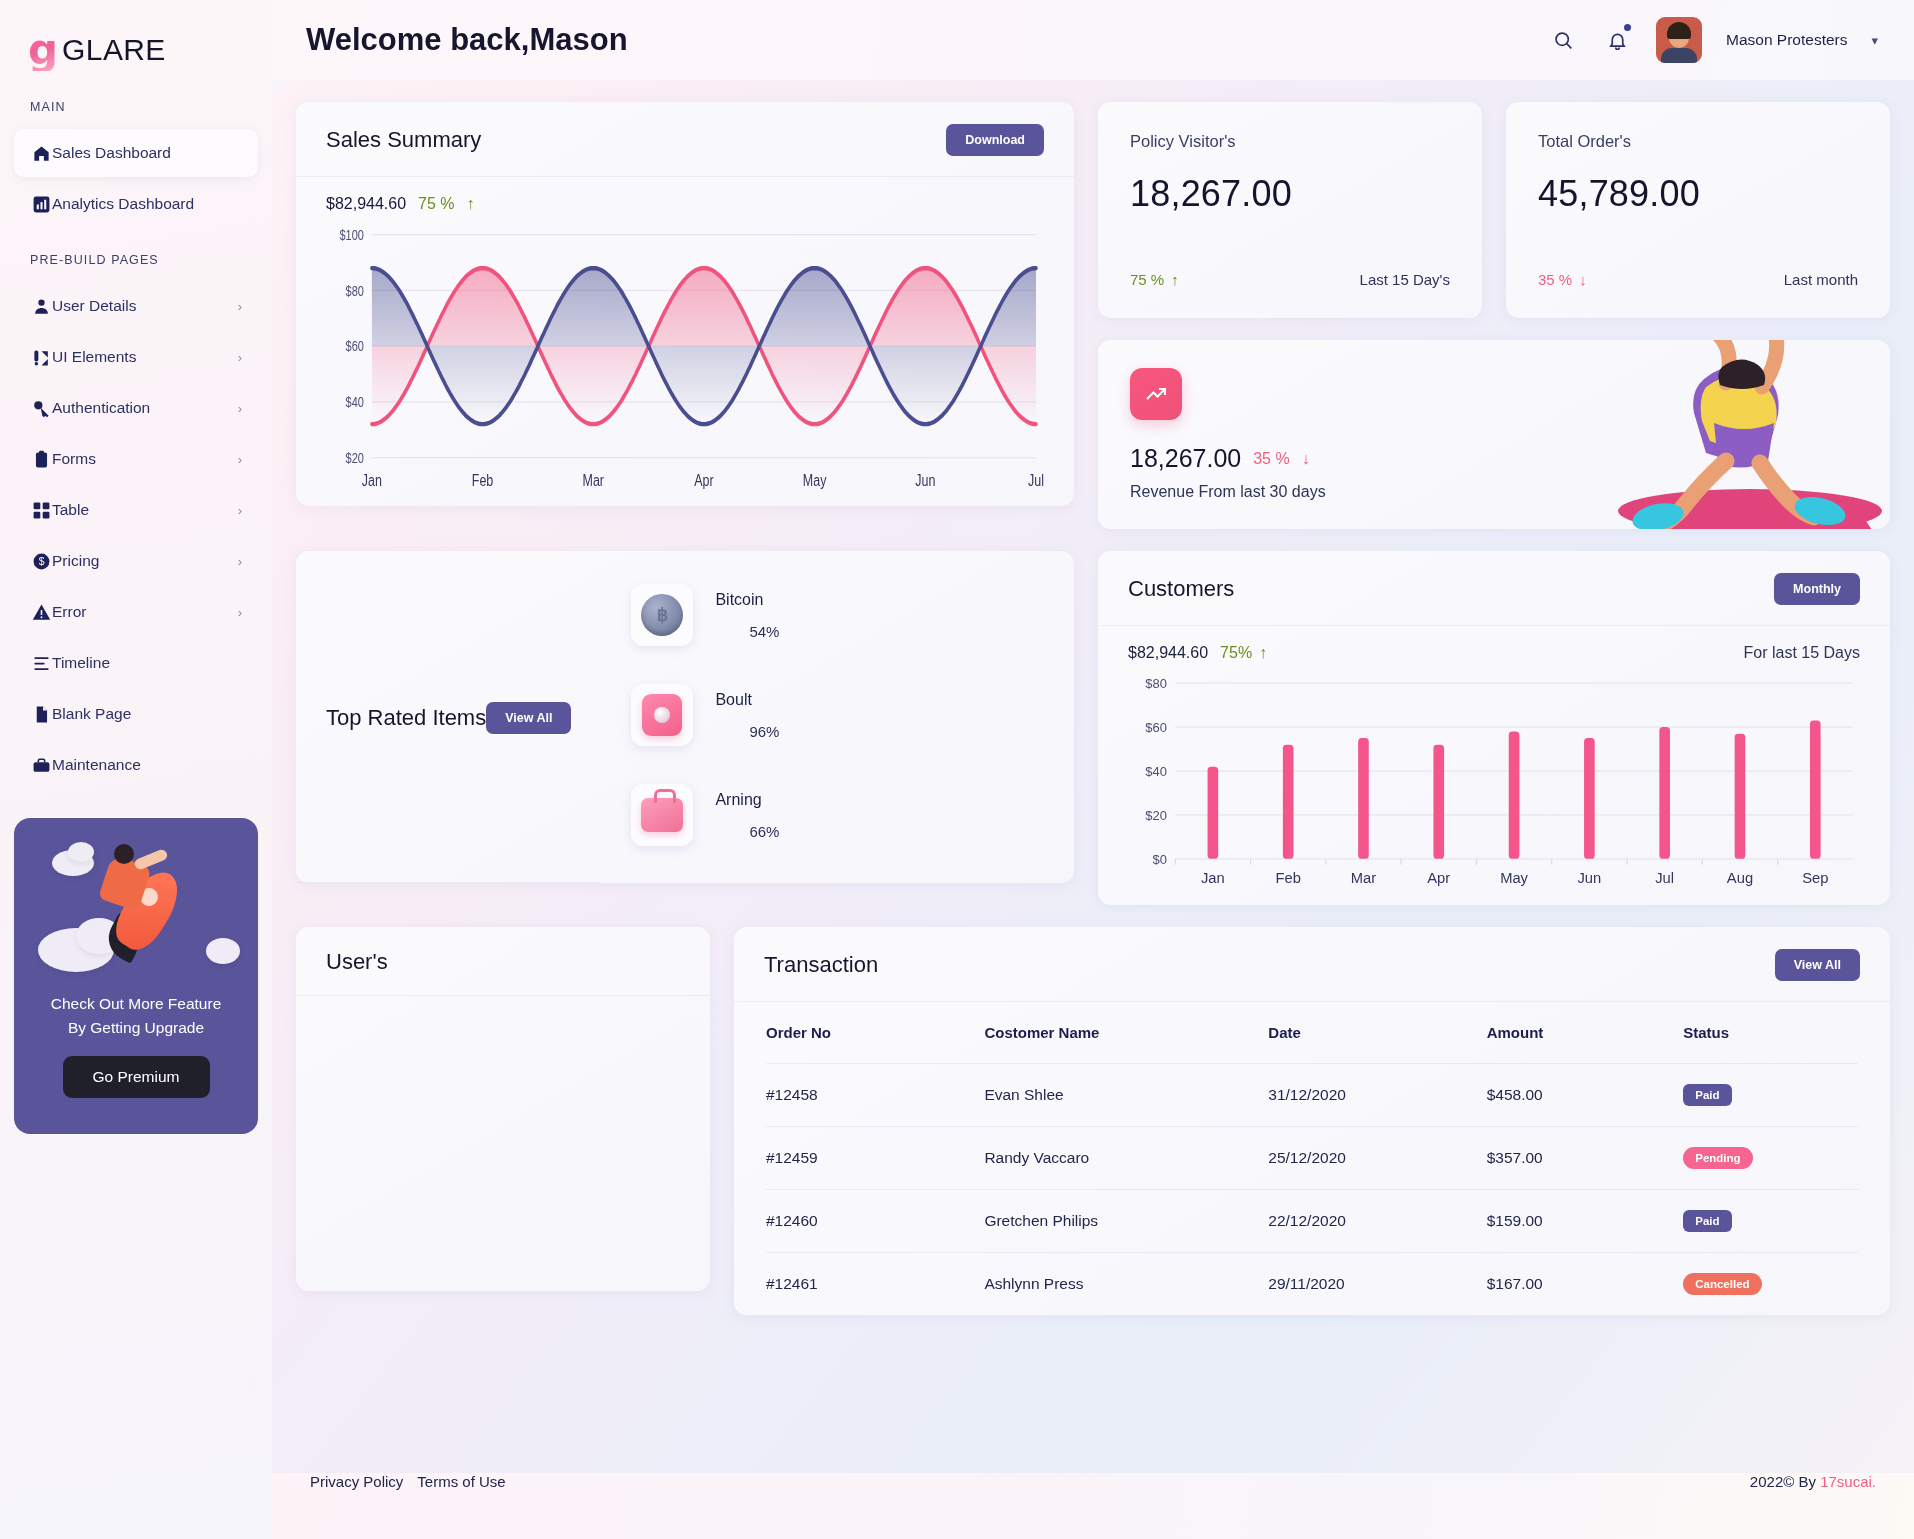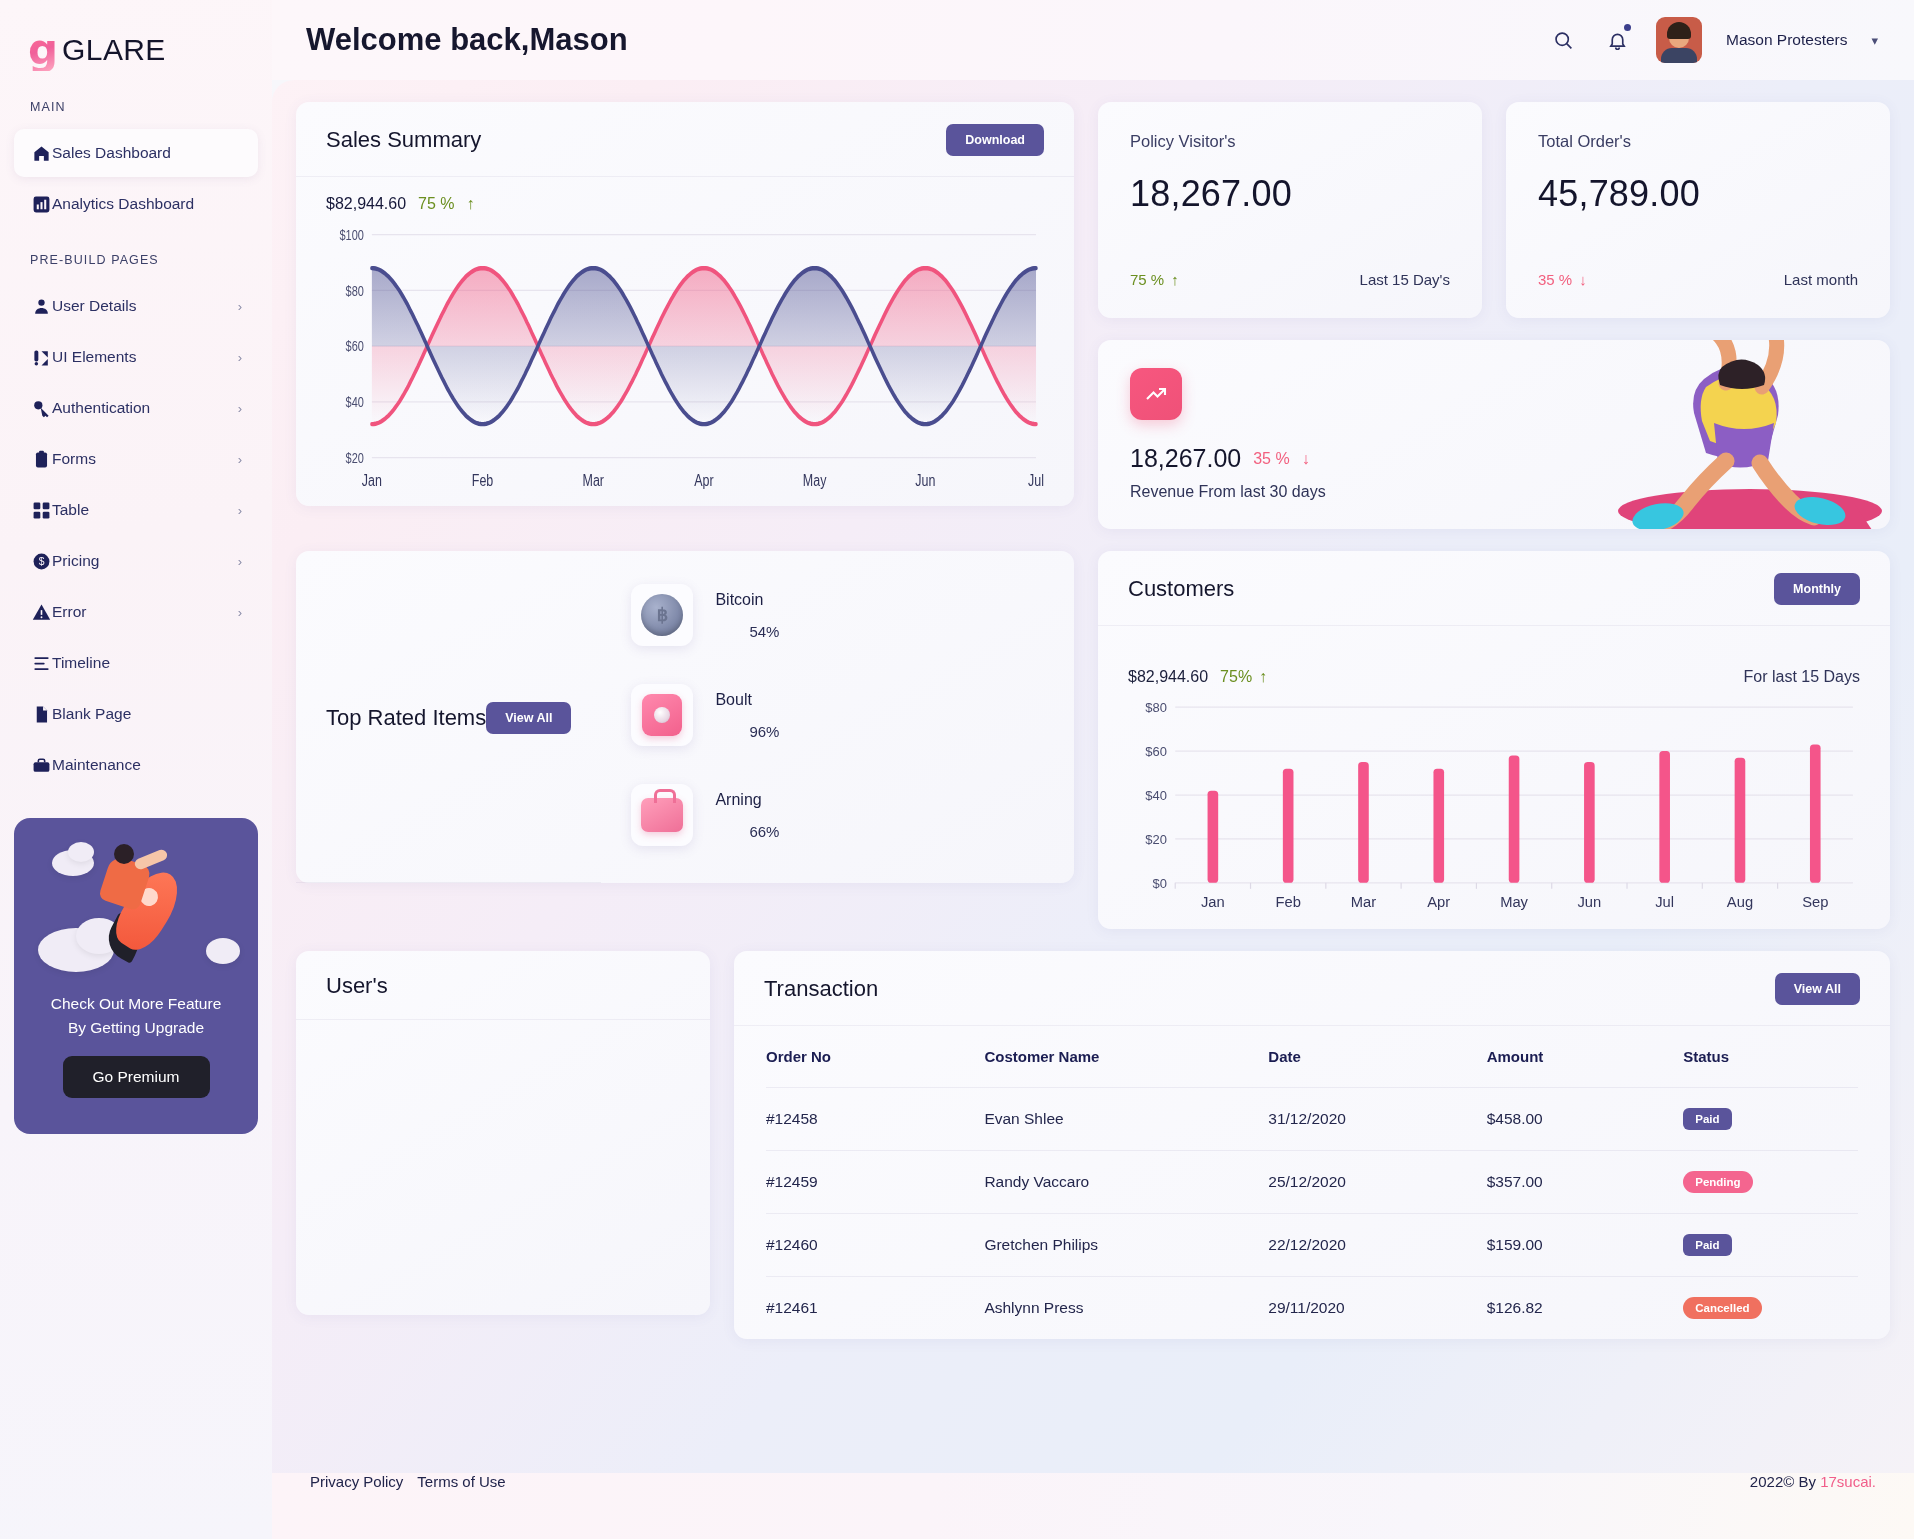--- a/index.html
+++ b/index.html
@@ -111,21 +111,21 @@
   .rev-sub { font-size:16px; color:#2f3358; margin-top:10px; }
   .runner { position:absolute; right:6px; bottom:-4px; width:330px; height:250px; pointer-events:none; }
 
   .chart-body { flex:1; padding:18px 30px 10px; display:flex; flex-direction:column; min-height:0; }
   .kpi-line { display:flex; align-items:center; gap:12px; font-size:16px; }
   .kpi-amt { color:#16183a; }
   .plot { flex:1; position:relative; margin-top:14px; min-height:0; }
 
   .row2 { display:flex; gap:24px; margin-top:22px; }
   .top-rated { width:778px; flex:0 0 778px; height:332px; display:flex; flex-direction:row; }
-  .cust-card { flex:1; display:flex; flex-direction:column; min-width:0;gap:24px; }
+  .cust-card { flex:1; display:flex; flex-direction:column; min-width:0; }
   .items { padding:14px 30px 0; }
   .item { display:flex; align-items:center; gap:22px; height:100px; }
   .thumb { width:62px; height:62px; flex:0 0 62px; border-radius:12px; background:#fcfcff;
     box-shadow:0 3px 12px rgba(110,100,160,.14); display:flex; align-items:center; justify-content:center; }
   .coin { width:42px; height:42px; border-radius:50%; background:radial-gradient(circle at 36% 32%,#a9b2cd,#7e88a8 62%,#69728f);
     box-shadow:inset 0 -3px 5px rgba(0,0,0,.18); display:flex; align-items:center; justify-content:center;
     color:#6b7490; font-size:18px; font-weight:700; }
   .speaker { width:40px; height:42px; border-radius:9px; background:linear-gradient(150deg,#ff89ae,#f2608c); position:relative;
     box-shadow:0 3px 7px rgba(230,100,140,.3); }
   .speaker:after { content:""; position:absolute; left:12px; top:13px; width:16px; height:16px; border-radius:50%;
@@ -633,21 +633,21 @@
                     <td>#12460</td>
                     <td>Gretchen Philips</td>
                     <td>22/12/2020</td>
                     <td>$159.00</td>
                     <td><span class="badge b-paid">Paid</span></td>
                   </tr>
                   <tr>
                     <td>#12461</td>
                     <td>Ashlynn Press</td>
                     <td>29/11/2020</td>
-                    <td>$126.82</td>
+                    <td>$167.00</td>
                     <td><span class="badge b-cancel">Cancelled</span></td>
                   </tr>
                 </tbody>
             </table>
           </div>
         </div>
       </section>
     </main>
 
     <footer class="footer">

